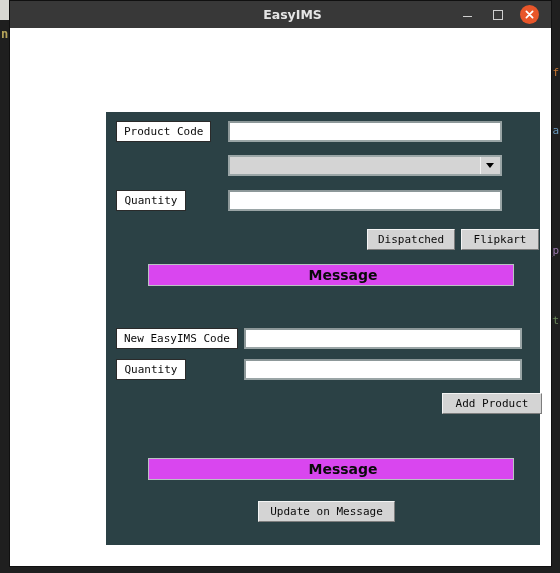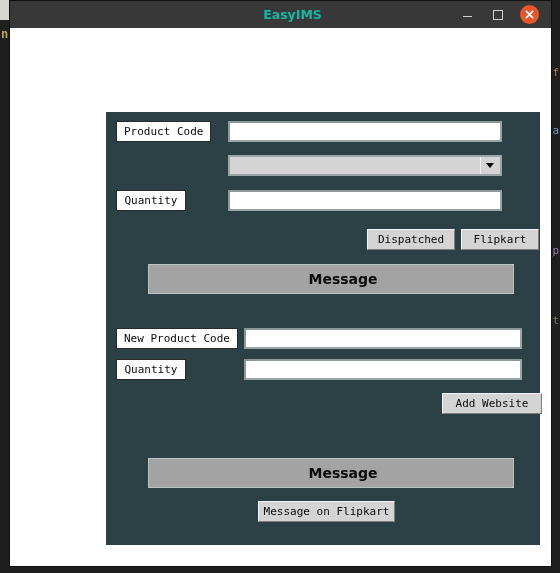--- a/index.html
+++ b/index.html
@@ -63,21 +63,21 @@
     height: 27px;
     background: #383838;
     display: flex;
     align-items: center;
     position: relative;
     flex: 0 0 auto;
   }
   #title-text {
     flex: 1;
     text-align: center;
-    color: #14b8a6;
+    color: #e5e5e5;
     font-size: 12.5px;
     font-weight: bold;
     font-family: "DejaVu Sans", sans-serif;
     padding-left: 115px;
     box-sizing: border-box;
   }
   #win-controls {
     display: flex;
     align-items: center;
     gap: 14px;
@@ -204,23 +204,23 @@
     box-sizing: border-box;
     display: flex;
     align-items: center;
     justify-content: center;
     white-space: nowrap;
     cursor: default;
   }
 
   .msg-bar {
     position: absolute;
-    background: #a3a3a3;
+    background: #d946ef;
     border: 1px solid #b9c2c3;
-    height: 30px;
+    height: 22px;
     display: flex;
     align-items: center;
     justify-content: center;
     color: #0a0a0a;
     font-family: "DejaVu Sans", sans-serif;
     font-size: 14px;
     font-weight: bold;
     box-sizing: border-box;
     padding-left: 24px;
   }
@@ -270,31 +270,31 @@
           <div class="field-label" style="width:70px;">Quantity</div>
         </div>
         <input class="text-input" type="text" style="position: absolute; left: 122px; top: 78px; width: 274px;" placeholder="">
 
         <div class="btn" style="position:absolute; left:261px; top:117px; width:88px;">Dispatched</div>
         <div class="btn" style="position:absolute; left:355px; top:117px; width:78px;">Flipkart</div>
 
         <div class="msg-bar" style="left:42px; top:152px; width:366px;">Message</div>
 
         <div class="row" style="left:10px; top:216px;">
-          <div class="field-label">New Product Code</div>
+          <div class="field-label">New EasyIMS Code</div>
         </div>
         <input class="text-input" type="text" style="position: absolute; left: 138px; top: 216px; width: 278px;" placeholder="">
 
         <div class="row" style="left:10px; top:247px;">
           <div class="field-label" style="width:70px;">Quantity</div>
         </div>
         <input class="text-input" type="text" style="position: absolute; left: 138px; top: 247px; width: 278px;" placeholder="">
 
-        <div class="btn" style="position:absolute; left:336px; top:281px; width:100px;">Add Website</div>
+        <div class="btn" style="position:absolute; left:336px; top:281px; width:100px;">Add Product</div>
 
         <div class="msg-bar" style="left:42px; top:346px; width:366px;">Message</div>
 
-        <div class="btn" style="position:absolute; left:152px; top:389px; width:137px;">Message on Flipkart</div>
+        <div class="btn" style="position:absolute; left:152px; top:389px; width:137px;">Update on Message</div>
 
       </div>
     </div>
   </div>
 </div>
 
 </body></html>

